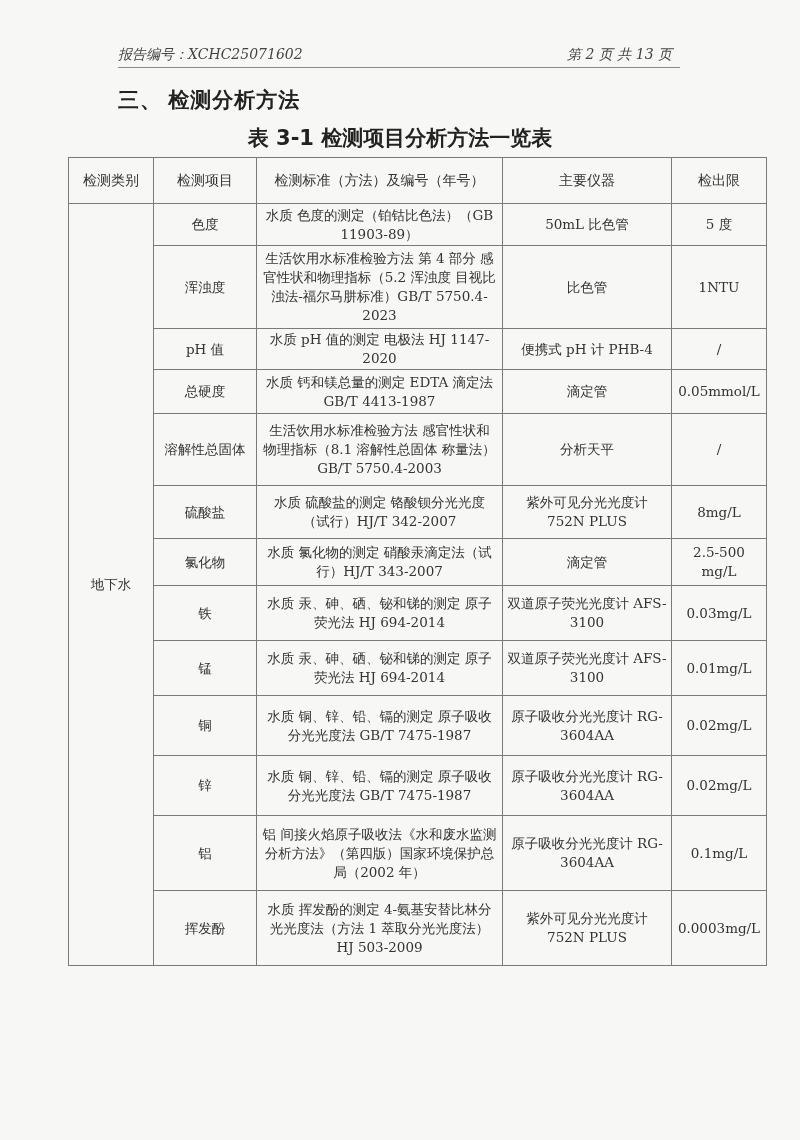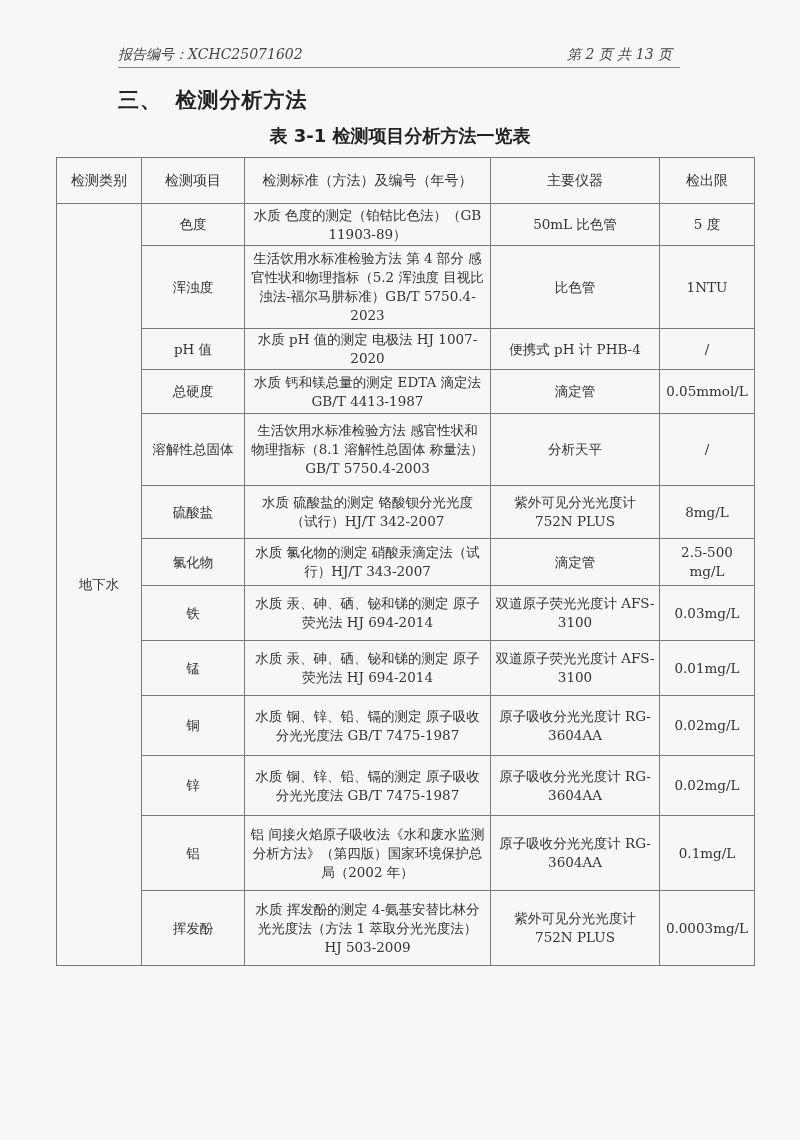--- a/index.html
+++ b/index.html
@@ -1,23 +1,23 @@
 <!DOCTYPE html>
 <html><head>
 <meta charset="utf-8">
 <style>
   html, body { margin:0; padding:0; }
   body { width:800px; height:1140px; background:#f7f7f5; font-family:"DejaVu Serif", "Liberation Serif", serif; color:#2a2a2a; position:relative; overflow:hidden; }
   .header { position:absolute; left:118px; top:46px; width:562px; height:22px; font-size:14px; color:#444;font-style:italic; }
   .header .left { position:absolute; left:0; top:0; }
   .header .right { position:absolute; right:8px; top:0; }
   .header-rule { position:absolute; left:118px; top:67px; width:562px; height:1px; background:#8a8a8a; }
-  .section-title { position:absolute; left:118px; top:86px; font-size:21px; font-weight:bold; font-family:Liberation Mono, monospace; color:#222; letter-spacing:1px; }
-  .table-title { position:absolute; left:0; width:800px; top:124px; text-align:center; font-size:18px; font-weight:bold; font-family:"DejaVu Sans","Liberation Sans",sans-serif; color:#222; }
-  table { position:absolute; left:56px; top:157px; border-collapse:collapse; table-layout:fixed; width:698px; font-size:13.5px; color:#333; }
+  .section-title { position:absolute; left:118px; top:86px; font-size:21px; font-weight:bold; font-family:Liberation Serif, serif; color:#222; letter-spacing:1px; }
+  .table-title { position:absolute; left:0; width:800px; top:124px; text-align:center; font-size:21px; font-weight:bold; font-family:"DejaVu Sans","Liberation Sans",sans-serif; color:#222; }
+  table { position:absolute; left:68px; top:157px; border-collapse:collapse; table-layout:fixed; width:698px; font-size:13.5px; color:#333; }
   td, th { border:1px solid #7a7a7a; text-align:center; vertical-align:middle; padding:1px 4px; line-height:19px; font-weight:normal; }
   th { font-size:14px; }
   col.c1 { width:85px; } col.c2 { width:103px; } col.c3 { width:246px; } col.c4 { width:169px; } col.c5 { width:95px; }
 </style>
 </head>
 <body>
 
 <div class="header">
   <span class="left">报告编号：XCHC25071602</span>
   <span class="right">第 2 页 共 13 页</span>
@@ -53,21 +53,21 @@
       <td>5 度</td>
     </tr>
     <tr style="height:83px">
       <td>浑浊度</td>
       <td>生活饮用水标准检验方法 第 4 部分 感官性状和物理指标（5.2 浑浊度 目视比浊法-福尔马肼标准）GB/T 5750.4-2023</td>
       <td>比色管</td>
       <td>1NTU</td>
     </tr>
     <tr style="height:25px">
       <td>pH 值</td>
-      <td>水质 pH 值的测定 电极法 HJ 1007-2020</td>
+      <td>水质 pH 值的测定 电极法 HJ 1147-2020</td>
       <td>便携式 pH 计 PHB-4</td>
       <td>/</td>
     </tr>
     <tr style="height:44px">
       <td>总硬度</td>
       <td>水质 钙和镁总量的测定 EDTA 滴定法 GB/T 4413-1987</td>
       <td>滴定管</td>
       <td>0.05mmol/L</td>
     </tr>
     <tr style="height:72px">

